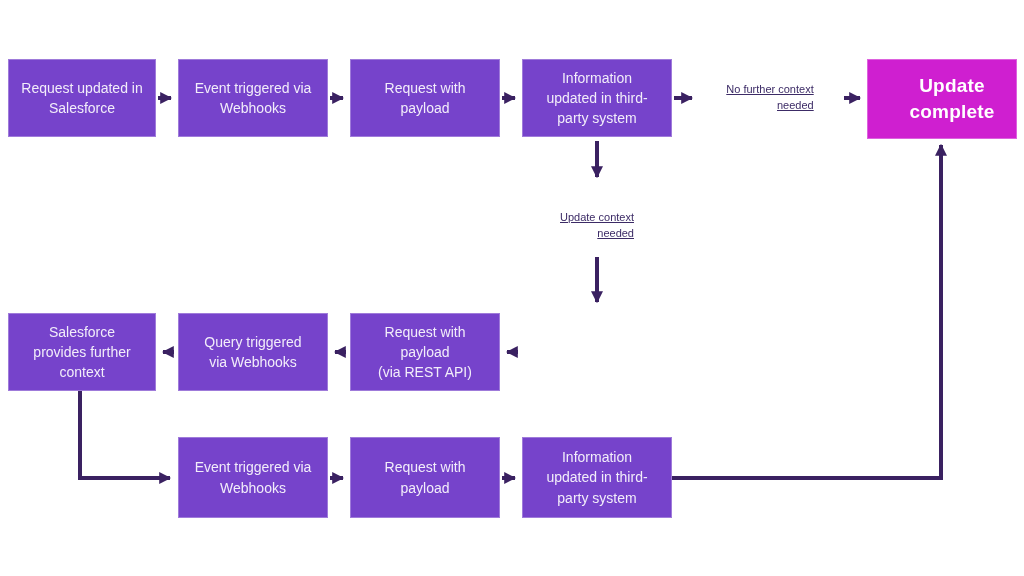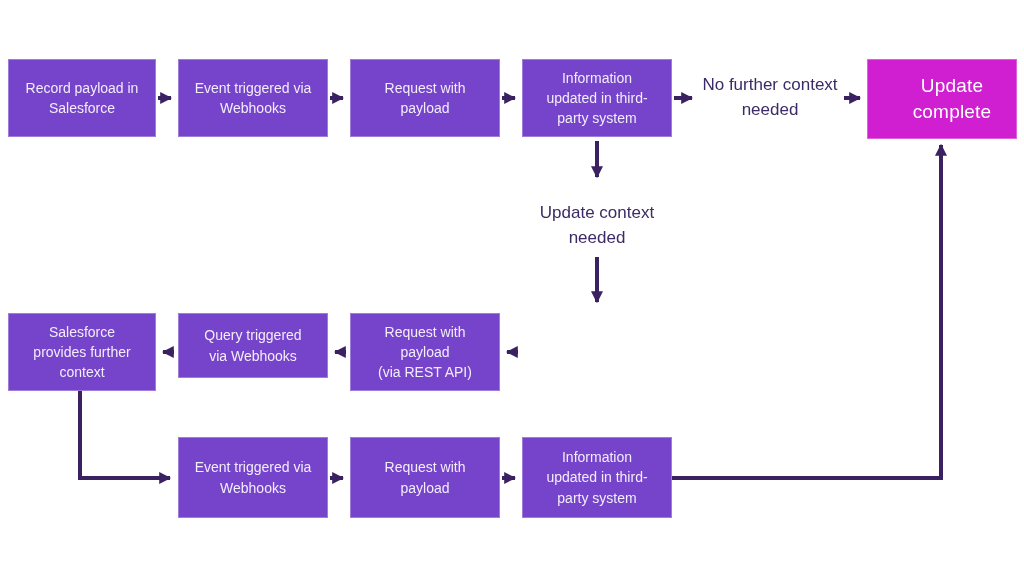--- a/index.html
+++ b/index.html
@@ -28,31 +28,31 @@
     font-size:14px;line-height:1.45;font-weight:500;
   }
   .node.process{
     background:var(--purple);
     border:1px solid rgba(255,255,255,0.30);
   }
   .node.end{
     background:var(--magenta);
     border:1px solid rgba(255,255,255,0.30);
     color:#FFFFFF;
-    font-size:19px;font-weight:400;line-height:1.35;
+    font-size:19px;font-weight:700;line-height:1.35;
     letter-spacing:.2px;
     padding-left:20px;
   }
   .flow-label{
     position:absolute;
     display:flex;align-items:center;justify-content:center;
-    text-align:center;
+    text-align:right;
     white-space:pre-line;
     color:var(--label-text);
-    font-size:17px;line-height:1.45;font-weight:500;
+    font-size:11px;line-height:1.45;font-weight:500;text-decoration:underline;
   }
 </style>
 </head>
 <body>
 
 <div class="canvas">
 
   <svg class="arrows" viewBox="0 0 1024 576" xmlns="http://www.w3.org/2000/svg">
     <defs>
       <marker id="ah" viewBox="0 0 10 10" refX="9" refY="5" markerWidth="3" markerHeight="3" orient="auto-start-reverse">
@@ -71,21 +71,21 @@
       <path d="M346,352 H335" marker-end="url(#ah)"></path>
       <path d="M174,352 H163" marker-end="url(#ah)"></path>
       <path d="M80,391 V478 H170" marker-end="url(#ah)"></path>
       <path d="M330,478 H343" marker-end="url(#ah)"></path>
       <path d="M502,478 H515" marker-end="url(#ah)"></path>
       <path d="M672,478 H941 V145" marker-end="url(#ah)"></path>
     </g>
   </svg>
 
   <div class="node process" style="left:8px;top:59px;width:148px;height:78px">
-    <span>Record payload in
+    <span>Request updated in
 Salesforce</span>
   </div>
   <div class="node process" style="left:178px;top:59px;width:150px;height:78px">
     <span>Event triggered via
 Webhooks</span>
   </div>
   <div class="node process" style="left:350px;top:59px;width:150px;height:78px">
     <span>Request with
 payload</span>
   </div>
@@ -108,21 +108,21 @@
   <div class="flow-label" style="left:525px;top:203px;width:144px;height:46px">
     <span>Update context
 needed</span>
   </div>
 
   <div class="node process" style="left:8px;top:313px;width:148px;height:78px">
     <span>Salesforce
 provides further
 context</span>
   </div>
-  <div class="node process" style="left:178px;top:313px;width:150px;height:65px">
+  <div class="node process" style="left:178px;top:313px;width:150px;height:78px">
     <span>Query triggered
 via Webhooks</span>
   </div>
   <div class="node process" style="left:350px;top:313px;width:150px;height:78px">
     <span>Request with
 payload
 (via REST API)</span>
   </div>
 
   <div class="node process" style="left:178px;top:437px;width:150px;height:81px">

